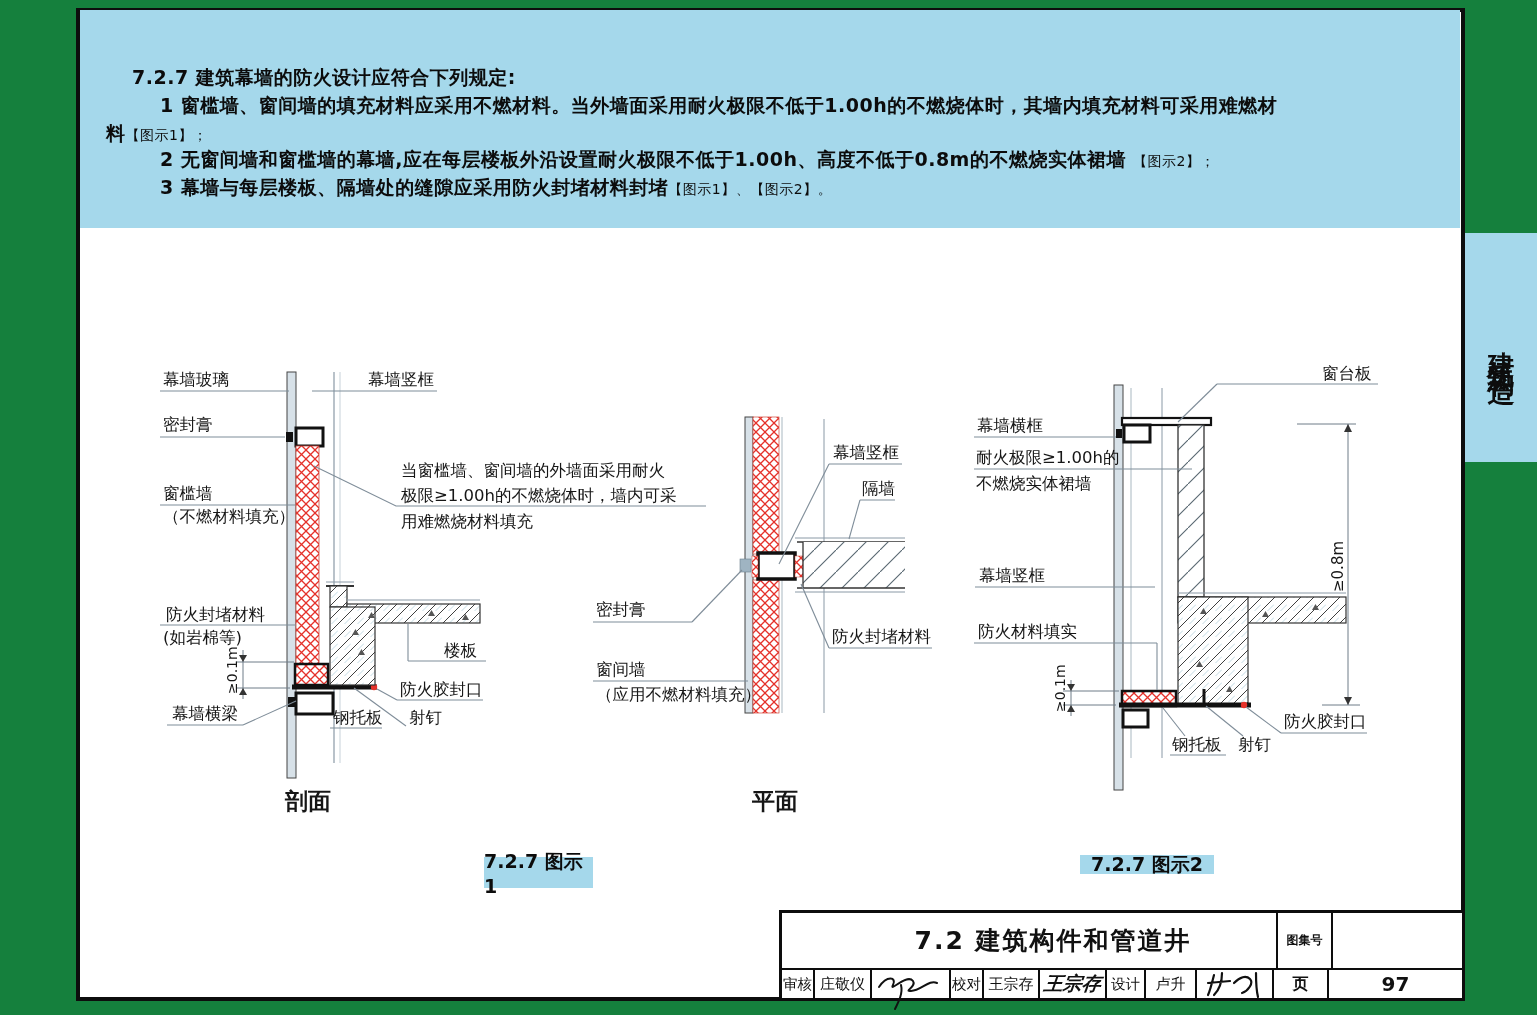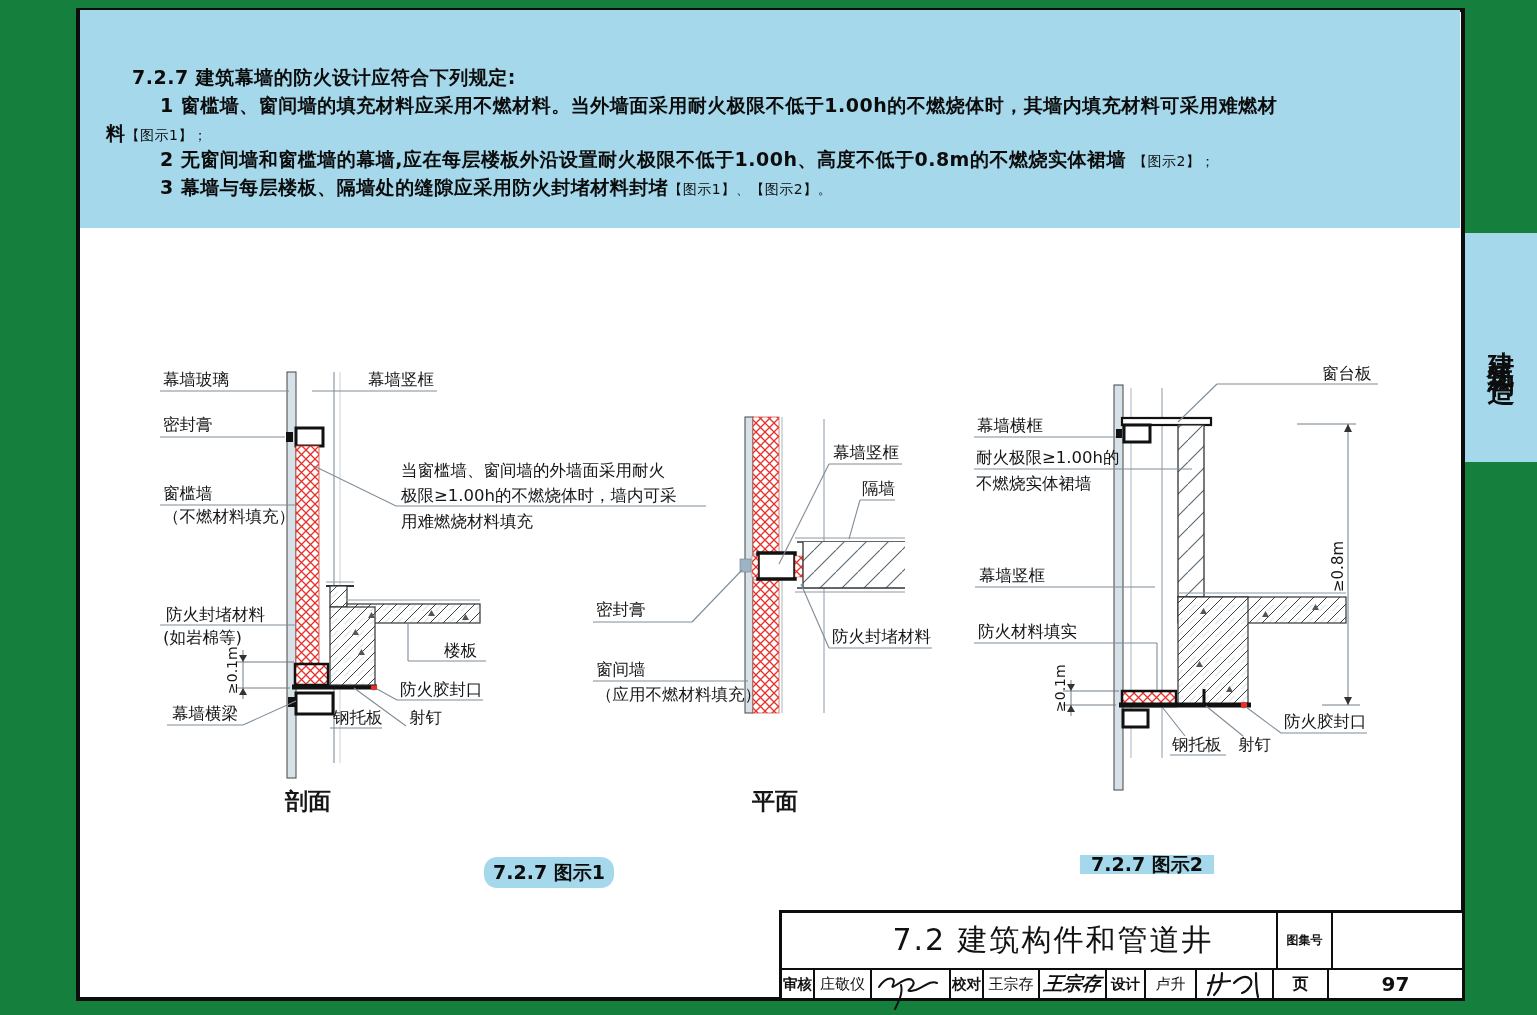--- a/index.html
+++ b/index.html
@@ -18,39 +18,39 @@
   .h-l4{left:80px;top:137px;}
   .h-l5{left:80px;top:165px;}
   
   .side-tab{position:absolute;left:1465px;top:233px;width:72px;height:229px;
             display:flex;align-items:center;justify-content:center;}
   .side-tab span{writing-mode:vertical-rl;text-orientation:upright;font-size:27px;
                  font-weight:bold;letter-spacing:9px;color:#0d0d0d;}
   
   .badge{position:absolute;display:flex;align-items:center;justify-content:center;
          font-size:19px;font-weight:bold;color:#0c0c0c;}
-  .badge1{left:484px;top:857px;width:130px;height:31px;border-radius:13px;}
+  .badge1{left:484px;top:857px;width:109px;height:31px;}
   .badge2{left:1080px;top:855px;width:134px;height:19px;}
   
   .draw{position:absolute;left:0;top:0;}
   .draw text{font-family:"DejaVu Sans",sans-serif;font-size:16.5px;fill:#161616;}
   .draw text.cap{font-size:23px;font-weight:bold;}
   .draw text.dim{font-size:14px;}
   
   .titleblock{position:absolute;left:779px;top:910px;width:686px;height:91px;
               border:3px solid #0d0d0d;box-sizing:border-box;background:#fff;}
   .tb-row1{display:flex;height:55px;border-bottom:2px solid #0d0d0d;}
   .tb-row2{display:flex;height:28px;}
   .tb-cell{display:flex;align-items:center;justify-content:center;box-sizing:border-box;
            border-right:2px solid #0d0d0d;overflow:visible;white-space:nowrap;}
   .tb-cell.last{border-right:none;}
-  .tb-title{flex:0 0 496px;font-size:30px;font-weight:normal;letter-spacing:2px;padding-left:48px;}
+  .tb-title{flex:0 0 496px;font-size:25px;font-weight:bold;letter-spacing:2px;padding-left:48px;}
   .tb-atlas-label{flex:0 0 55px;font-size:12px;font-weight:bold;}
   .tb-atlas-no{flex:1;font-size:22px;font-weight:bold;letter-spacing:1px;}
-  .tb-lbl{font-size:14.5px;font-weight:bold;}
+  .tb-lbl{font-size:14.5px;font-weight:normal;}
   .tb-name{font-size:15px;}
   .tb-sig2{font-size:19px;font-weight:900;font-style:italic;transform:skewX(-6deg);}
   .tb-pageno{font-size:20px;font-weight:bold;}
   .c-review{flex:0 0 33px;}  .c-reviewer{flex:0 0 57px;}  .c-sig1{flex:0 0 79px;}
   .c-proof{flex:0 0 33px;}   .c-proofname{flex:0 0 56px;} .c-sig2{flex:0 0 67px;}
   .c-design{flex:0 0 39px;}  .c-designer{flex:0 0 51px;}  .c-sig3{flex:0 0 77px;}
   .c-page{flex:0 0 55px;font-size:16px;font-weight:bold;} .c-pageno{flex:1;}
 </style>
 </head>
 <body>

